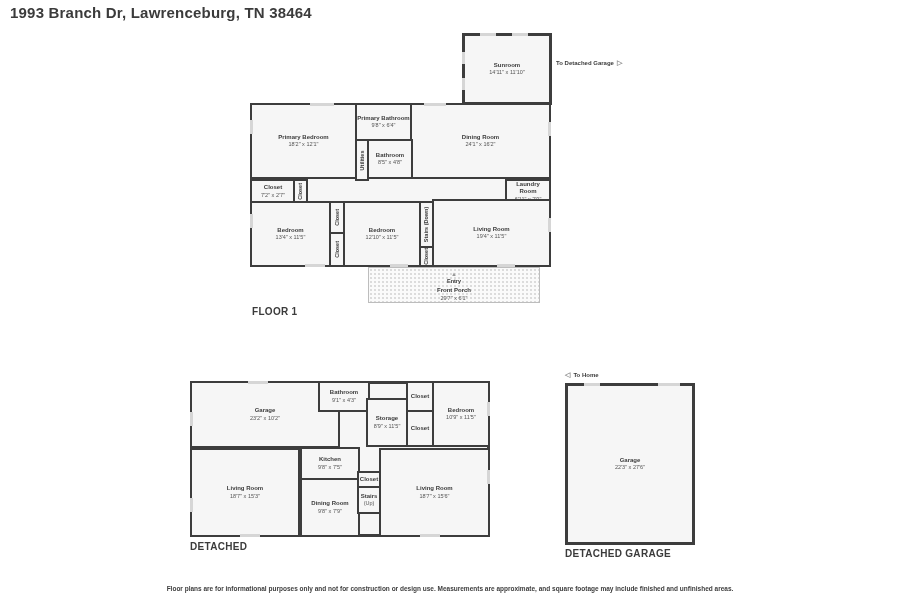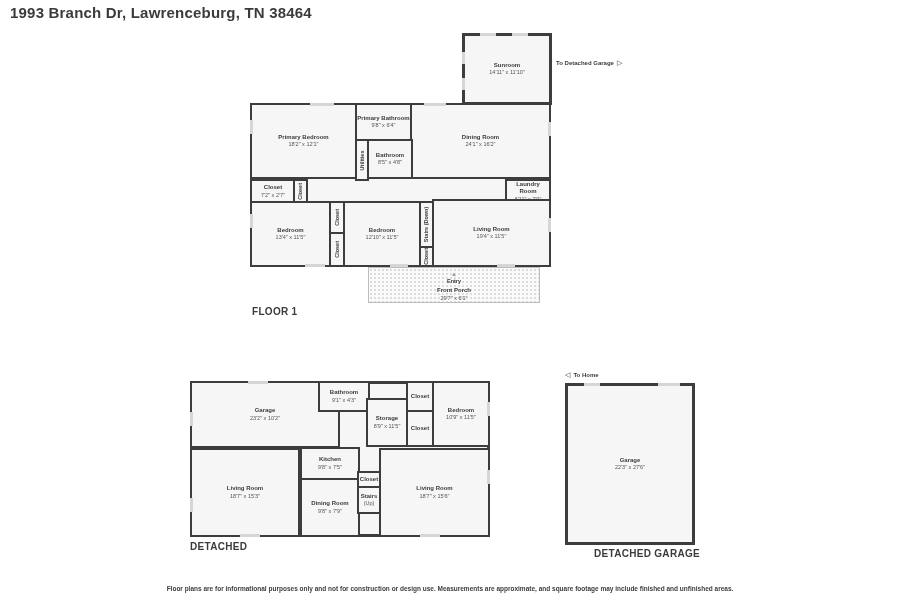--- a/index.html
+++ b/index.html
@@ -268,20 +268,20 @@
     <span>To Home</span>
   </div>
 
   <div class="shell" style="left:565px;top:383px;width:130px;height:162px">
     <div class="lbl">
       <span class="rname">Garage</span>
       <span class="rdims">22'3" x 27'6"</span>
     </div>
   </div>
 
-  <div class="plan-label" style="left:594px;top:548px">DETACHED GARAGE</div>
+  <div class="plan-label" style="left:565px;top:548px">DETACHED GARAGE</div>
 
   <i class="win" style="left:584px;top:383px;width:16px;height:3px"></i>
   <i class="win" style="left:658px;top:383px;width:22px;height:3px"></i>
 
   <div class="disclaimer">Floor plans are for informational purposes only and not for construction or design use. Measurements are approximate, and square footage may include finished and unfinished areas.</div>
 
 </div>
 
 </body></html>

